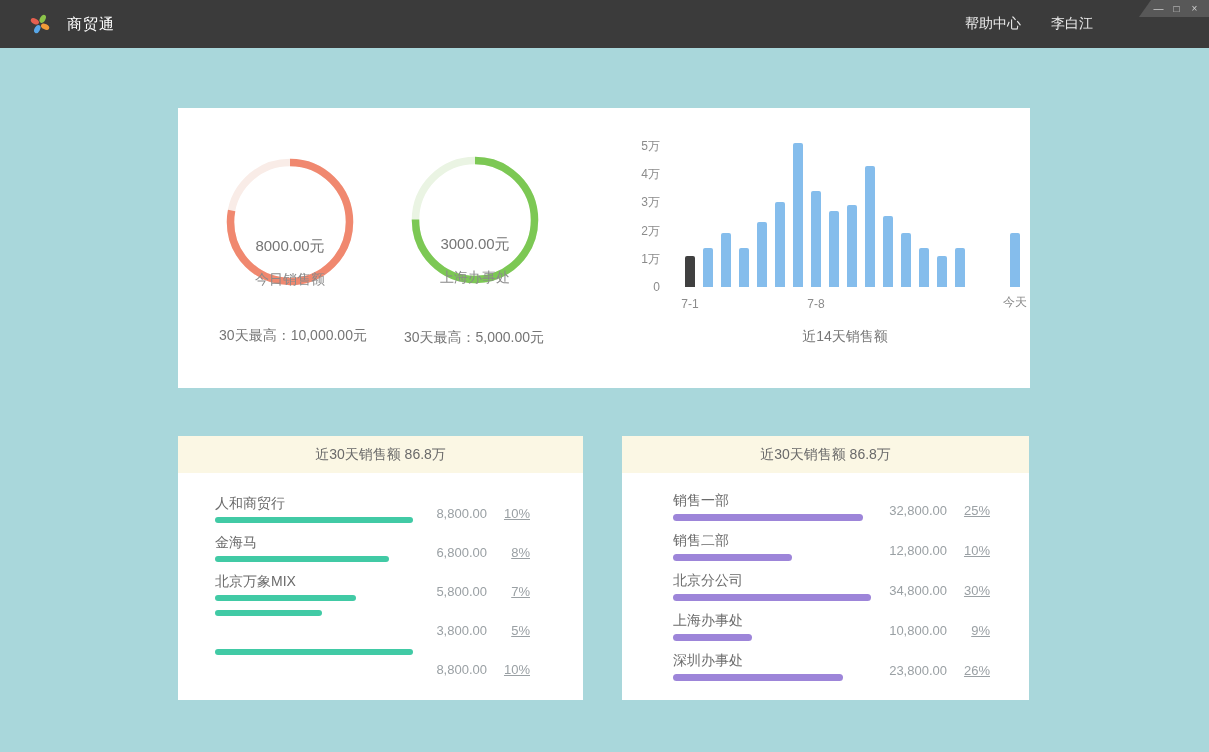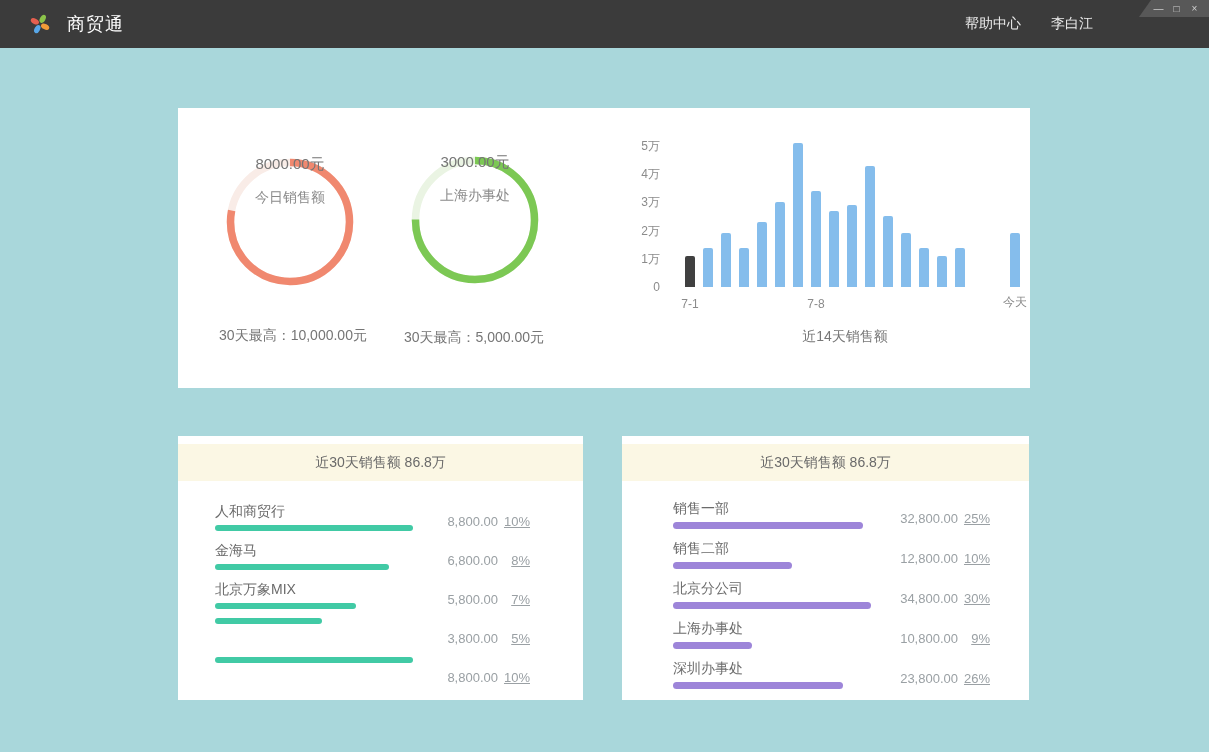--- a/index.html
+++ b/index.html
@@ -2,63 +2,63 @@
 <html><head>
 <meta charset="utf-8">
 <style>
   * { margin:0; padding:0; box-sizing:border-box; }
   html,body { width:1209px; height:752px; overflow:hidden; }
   body { font-family:"Liberation Sans", sans-serif; background:#a9d7db; position:relative; }
 
   
   .titlebar { position:relative; height:48px; background:#3b3b3b; display:flex; align-items:center; }
   .logo { margin-left:28px; width:24px; height:24px; }
-  .app-title { color:#ffffff; font-size:18px; margin-left:15px; letter-spacing:1px; }
+  .app-title { color:#ffffff; font-size:15px; margin-left:15px; letter-spacing:1px; }
   .titlebar-right { position:absolute; right:116px; top:0; height:48px; display:flex; align-items:center; gap:30px; }
   .titlebar-link { color:#ececec; font-size:14px; cursor:pointer; }
   .win-controls { position:absolute; top:0; right:0; width:70px; height:17px; background:#585858;
                   clip-path:polygon(12px 0, 100% 0, 100% 100%, 0 100%);
                   display:flex; align-items:center; justify-content:flex-end; gap:7px; padding-right:9px; }
   .win-btn { color:#cfcfcf; font-size:10px; line-height:1; width:11px; text-align:center; cursor:pointer; }
 
   
   .main { position:relative; height:704px; }
   .card { position:absolute; background:#ffffff; }
   .overview-card { left:178px; top:60px; width:852px; height:280px; }
 
   
   .gauge { position:absolute; width:134px; height:134px; }
   .gauge svg { position:absolute; inset:0; }
-  .gauge-text { position:absolute; inset:0; display:flex; flex-direction:column; align-items:center; justify-content:flex-start; gap:15px; }
+  .gauge-text { position:absolute; inset:0; display:flex; flex-direction:column; align-items:center; justify-content:flex-end; gap:15px; }
   .gauge-value { font-size:15px; color:#757575; }
   .gauge-label { font-size:14px; color:#8a8a8a; }
   .gauge-caption { position:absolute; width:220px; text-align:center; font-size:14px; color:#757575; }
 
   
   .trend-y { position:absolute; left:420px; top:38px; width:62px; height:141px; }
   .ytick { position:absolute; right:0; font-size:12px; color:#8b8b8b; height:16px; line-height:16px; }
   .trend-bars { position:absolute; left:507px; top:38px; height:141px; display:flex; align-items:flex-end; gap:8px; }
   .tbar { width:10px; border-radius:2px 2px 0 0; position:relative; }
   .xlab { position:absolute; bottom:-24px; left:50%; transform:translateX(-50%); font-size:12px; color:#8b8b8b; white-space:nowrap; }
   .trend-title { position:absolute; left:514px; top:220px; width:306px; text-align:center; font-size:14px; color:#777777; }
 
   
   .rank-card { top:388px; width:405px; height:264px; }
   .rank-card.left  { left:178px; }
   .rank-card.right { left:622px; width:407px; }
-  .card-title { height:37px; line-height:37px; text-align:center; background:#fbf7e4; font-size:14px; color:#6a6a6a;margin-top:8px; }
+  .card-title { height:37px; line-height:37px; text-align:center; background:#fbf7e4; font-size:14px; color:#6a6a6a; }
   .rank-body { padding:20px 53px 0 37px; }
   .rank-card.right .rank-body { padding:17px 39px 0 51px; }
   .rank-row { position:relative; margin-bottom:9px; height:30px; }
   .rank-card.right .rank-row { margin-bottom:10px; }
   .rank-label { font-size:14px; color:#6b6b6b; line-height:20px; }
   .rank-bar { margin-top:4px; width:198px; height:6px; }
   .rank-card.right .rank-bar { height:7px; }
   .rank-bar span { display:block; height:100%; border-radius:4px; }
-  .rank-val { position:absolute; right:0; bottom:2px; display:flex; align-items:baseline; gap:2px; font-size:13px; color:#9aa0a4; }
+  .rank-val { position:absolute; right:0; bottom:2px; display:flex; align-items:baseline; gap:13px; font-size:13px; color:#9aa0a4; }
   .rank-val .p { min-width:30px; text-align:right;text-decoration:underline; }
 </style>
 </head>
 <body>
 
 <div class="titlebar">
   <svg class="logo" viewBox="0 0 24 24">
     <g transform="rotate(28 12 12)">
       <ellipse cx="12" cy="6.2" rx="2.7" ry="4.4" fill="#8bc34a"></ellipse>
       <ellipse cx="17.8" cy="12" rx="4.4" ry="2.7" fill="#f29b38"></ellipse>

